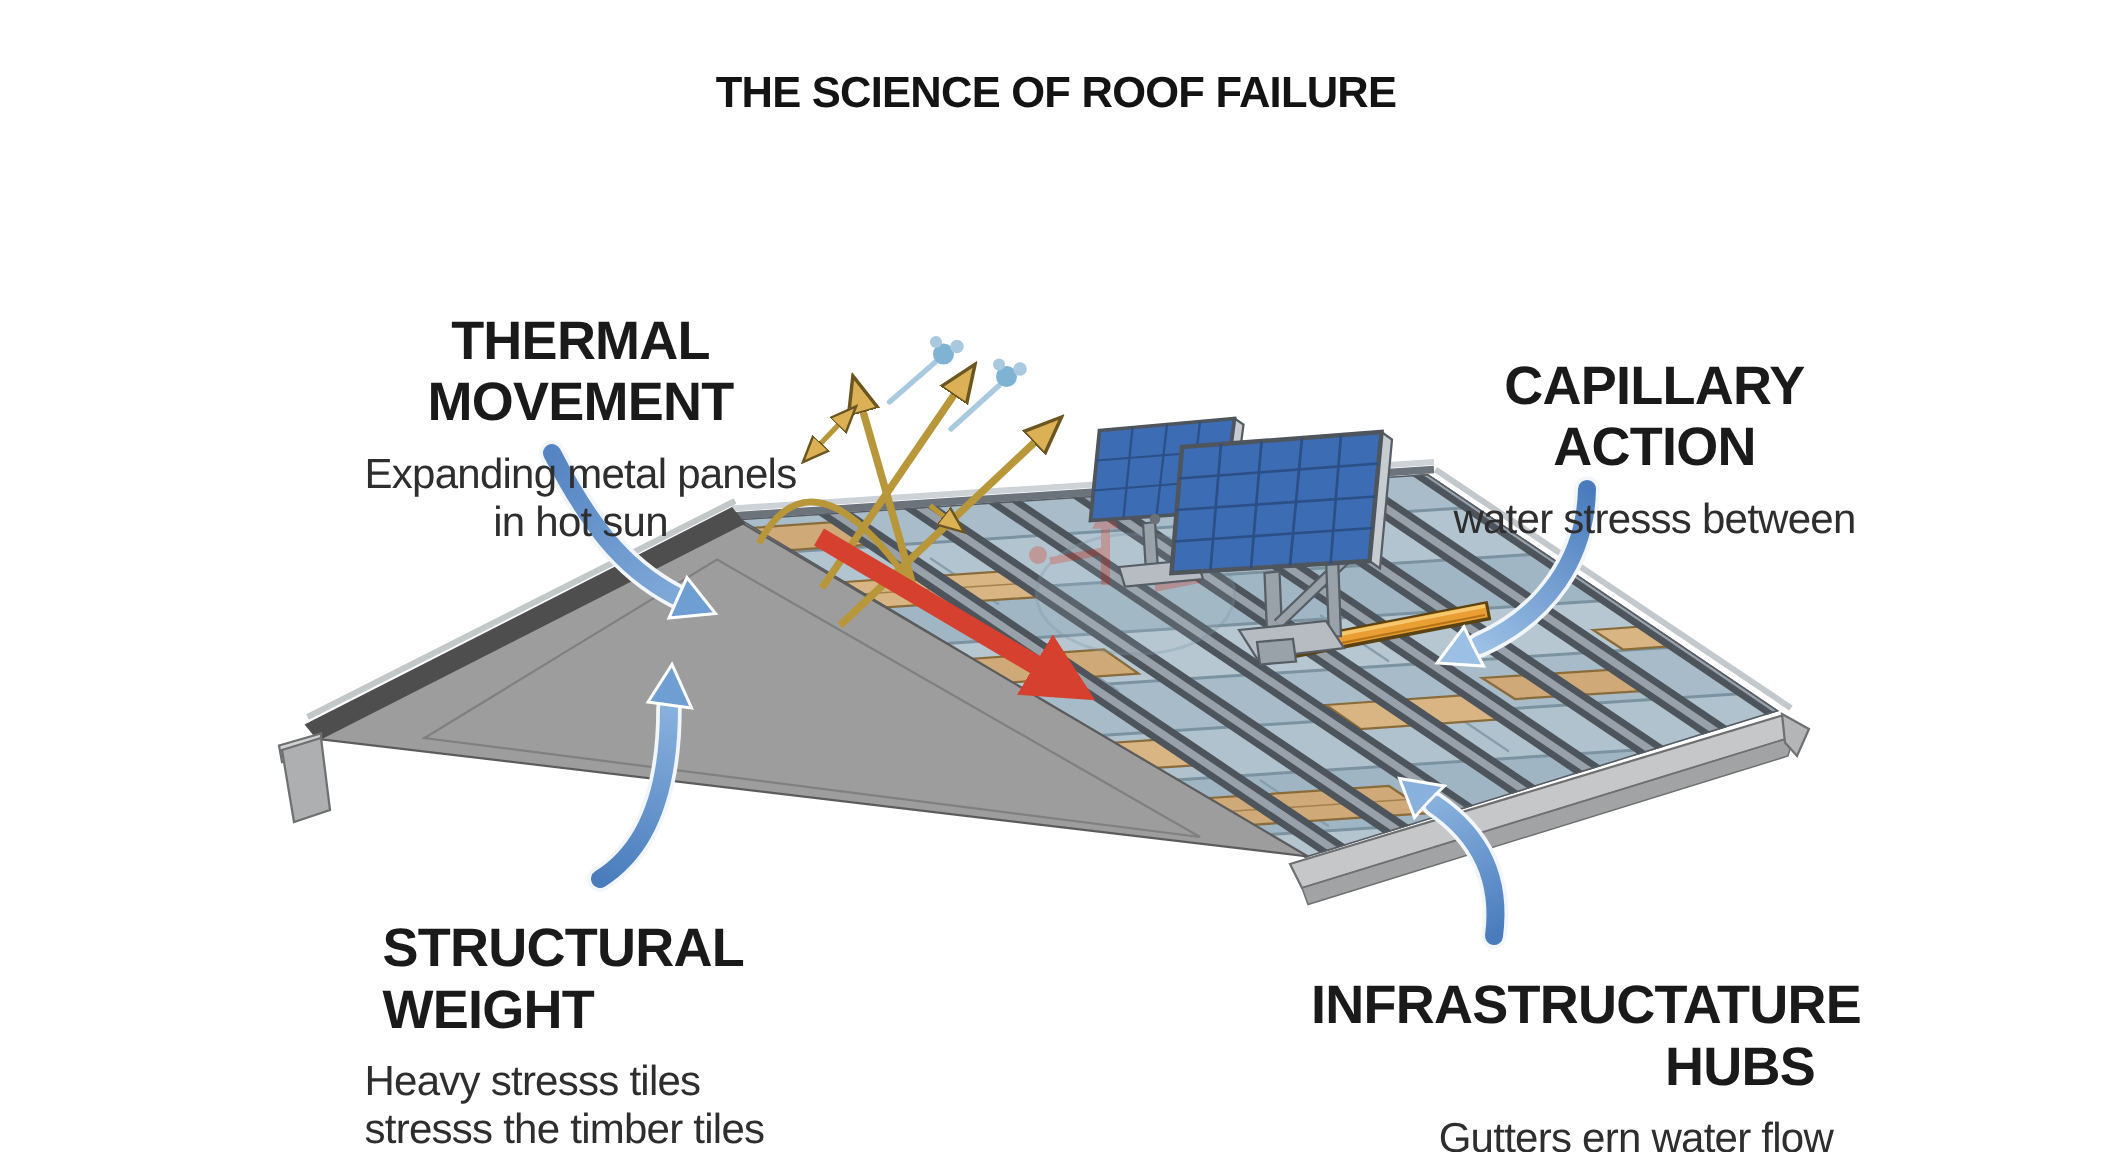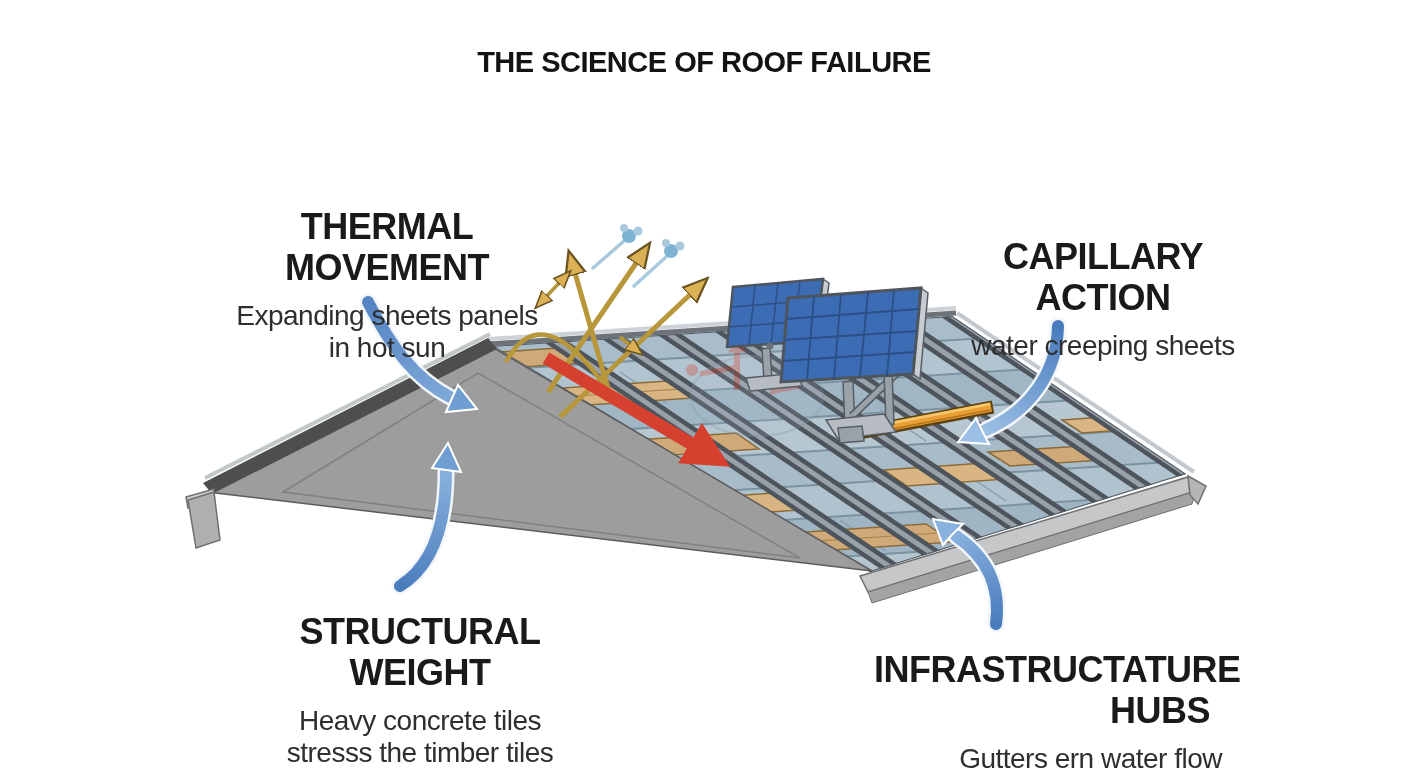--- a/index.html
+++ b/index.html
@@ -10,21 +10,21 @@
   #illustration{position:absolute;left:0;top:0;}
   .title{
     position:absolute;left:0;right:0;top:46px;text-align:center;
     font-size:29px;font-weight:700;letter-spacing:-0.5px;color:#131313;
   }
   .label{position:absolute;line-height:1.14;}
   .label .hd{font-size:36px;font-weight:700;letter-spacing:-0.5px;color:#1a1a1a;margin:12px;}
   .label .ln{font-size:28px;font-weight:400;letter-spacing:-0.5px;color:#2e2e2e;margin:0;}
   .label--thermal{left:212px;top:194px;width:350px;text-align:center;}
   .label--capillary{left:938px;top:224px;width:330px;text-align:center;}
-  .label--structural{left:255px;top:599px;width:330px;text-align:center;}
+  .label--structural{left:243px;top:599px;width:330px;text-align:left;}
   .label--infrastructure{left:862px;top:637px;width:360px;text-align:right;}
 </style>
 </head>
 <body>
 
 <div id="stage">
 
   <svg id="illustration" width="1408" height="768" viewBox="0 0 1408 768">
     <defs>
       <clipPath id="deckClip">
@@ -246,32 +246,32 @@
         <path d="M 996,624 C 1001,586 987,557 956,536" stroke="url(#bgrad4)" stroke-width="12"></path>
         <path d="M 963,524 Q 952,534 943,545 L 933,519 Z" fill="#88b1dd" stroke="#ffffff" stroke-width="2"></path>
       </g>
     </g>
   </svg>
 
   <div class="title">THE SCIENCE OF ROOF FAILURE</div>
 
   <div class="label label--thermal">
     <p class="hd">THERMAL MOVEMENT</p>
-    <p class="ln">Expanding sheets panels</p>
+    <p class="ln">Expanding metal panels</p>
     <p class="ln">in hot sun</p>
   </div>
 
   <div class="label label--capillary">
     <p class="hd">CAPILLARY ACTION</p>
-    <p class="ln">water creeping sheets</p>
+    <p class="ln">water stresss between</p>
   </div>
 
   <div class="label label--structural">
     <p class="hd">STRUCTURAL WEIGHT</p>
-    <p class="ln">Heavy concrete tiles</p>
+    <p class="ln">Heavy stresss tiles</p>
     <p class="ln">stresss the timber tiles</p>
   </div>
 
   <div class="label label--infrastructure">
     <p class="hd">INFRASTRUCTATURE HUBS</p>
     <p class="ln">Gutters ern water flow</p>
   </div>
 
 </div>
 

